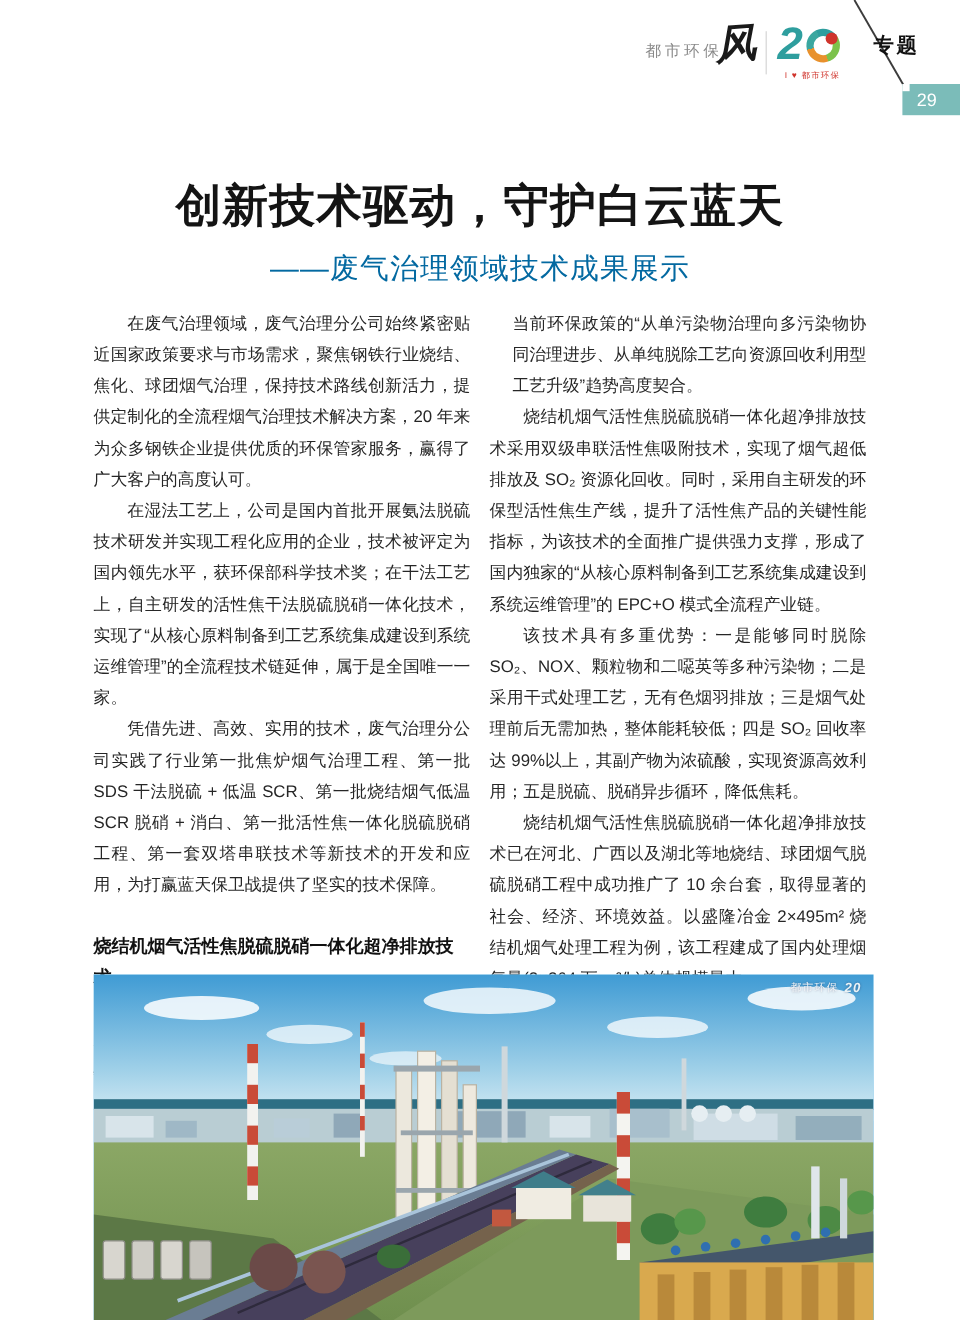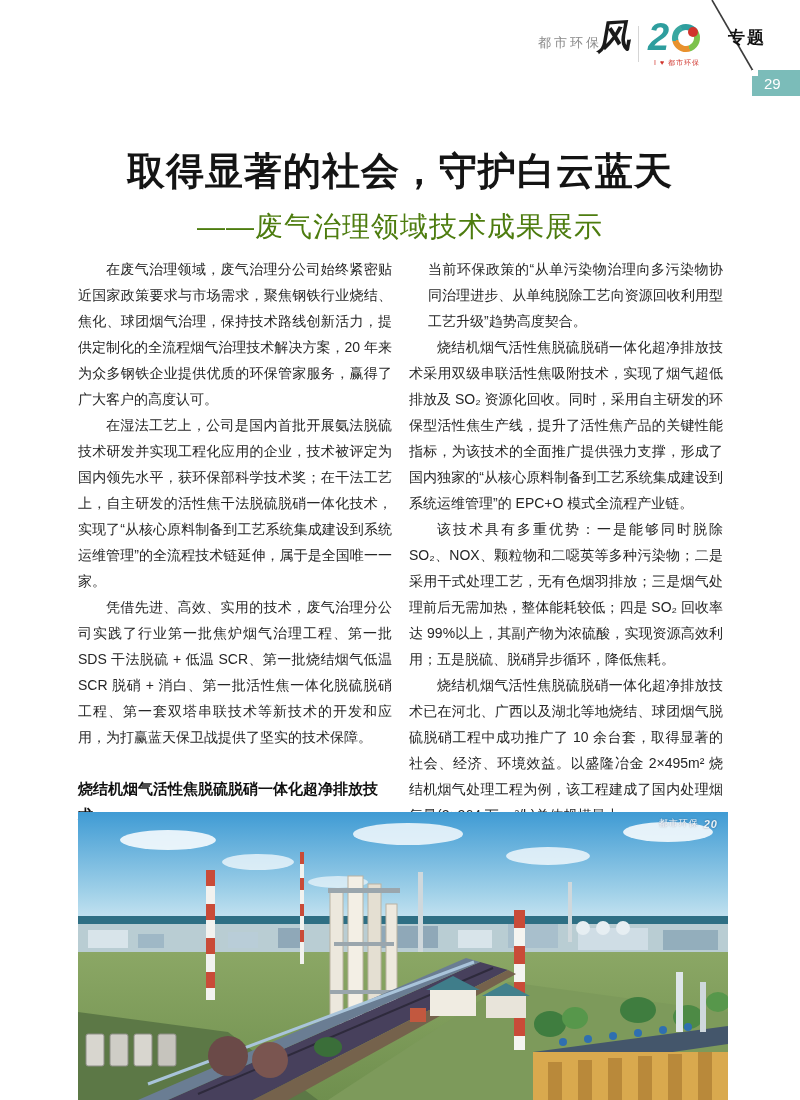--- a/index.html
+++ b/index.html
@@ -59,27 +59,27 @@
     position:absolute; top:70px; left:752px; width:6px; height:6px; background:#ffffff;
   }
 
   
   .article-title {
     position:absolute; top:146px; left:78px; width:644px;
     text-align:center; font-size:38px; font-weight:900; color:#141414; letter-spacing:1px;
   }
   .article-subtitle {
     position:absolute; top:208px; left:78px; width:644px;
-    text-align:center; font-size:28px; font-weight:500; color:#4d7c0f; letter-spacing:1px;
+    text-align:center; font-size:24px; font-weight:500; color:#0369a1; letter-spacing:1px;
   }
 
   
   .columns {
     position:absolute; top:256px; left:78px; width:645px;
-    display:flex; gap:16px;justify-content:space-between;
+    display:flex; gap:16px;
   }
   .col { width:314px; }
   .col p {
     font-size:14px; line-height:26px; text-align:justify; color:#262626;
     text-indent:2em; margin:0;
   }
   .col p.no-indent { text-indent:0;margin-left:19px; }
   .col h3 {
     font-size:15px; line-height:26px; font-weight:bold; color:#111;
     margin:26px 0 0 0;
@@ -122,21 +122,21 @@
   <div class="header-slash">
     <svg width="60" height="78" viewBox="0 0 60 78">
       <line x1="12" y1="0" x2="53" y2="71" stroke="#3c3c3c" stroke-width="1.6"></line>
     </svg>
   </div>
 
   <div class="topic-tab">专题</div>
   <div class="page-num-box">29</div>
   <div class="page-num-notch"></div>
 
-  <h1 class="article-title">取得显著的社会，守护白云蓝天</h1>
+  <h1 class="article-title">创新技术驱动，守护白云蓝天</h1>
   <div class="article-subtitle">——废气治理领域技术成果展示</div>
 
   <div class="columns">
     <div class="col">
       <p>在废气治理领域，废气治理分公司始终紧密贴近国家政策要求与市场需求，聚焦钢铁行业烧结、焦化、球团烟气治理，保持技术路线创新活力，提供定制化的全流程烟气治理技术解决方案，20 年来为众多钢铁企业提供优质的环保管家服务，赢得了广大客户的高度认可。</p>
       <p>在湿法工艺上，公司是国内首批开展氨法脱硫技术研发并实现工程化应用的企业，技术被评定为国内领先水平，获环保部科学技术奖；在干法工艺上，自主研发的活性焦干法脱硫脱硝一体化技术，实现了“从核心原料制备到工艺系统集成建设到系统运维管理”的全流程技术链延伸，属于是全国唯一一家。</p>
       <p>凭借先进、高效、实用的技术，废气治理分公司实践了行业第一批焦炉烟气治理工程、第一批 SDS 干法脱硫 + 低温 SCR、第一批烧结烟气低温 SCR 脱硝 + 消白、第一批活性焦一体化脱硫脱硝工程、第一套双塔串联技术等新技术的开发和应用，为打赢蓝天保卫战提供了坚实的技术保障。</p>
       <h3>烧结机烟气活性焦脱硫脱硝一体化超净排放技术</h3>
       <p>烧结机烟气活性焦脱硫脱硝一体化超净排放技术通过干法工艺协同治理钢铁冶金企业烟气多污染物，与国家</p>
     </div>

